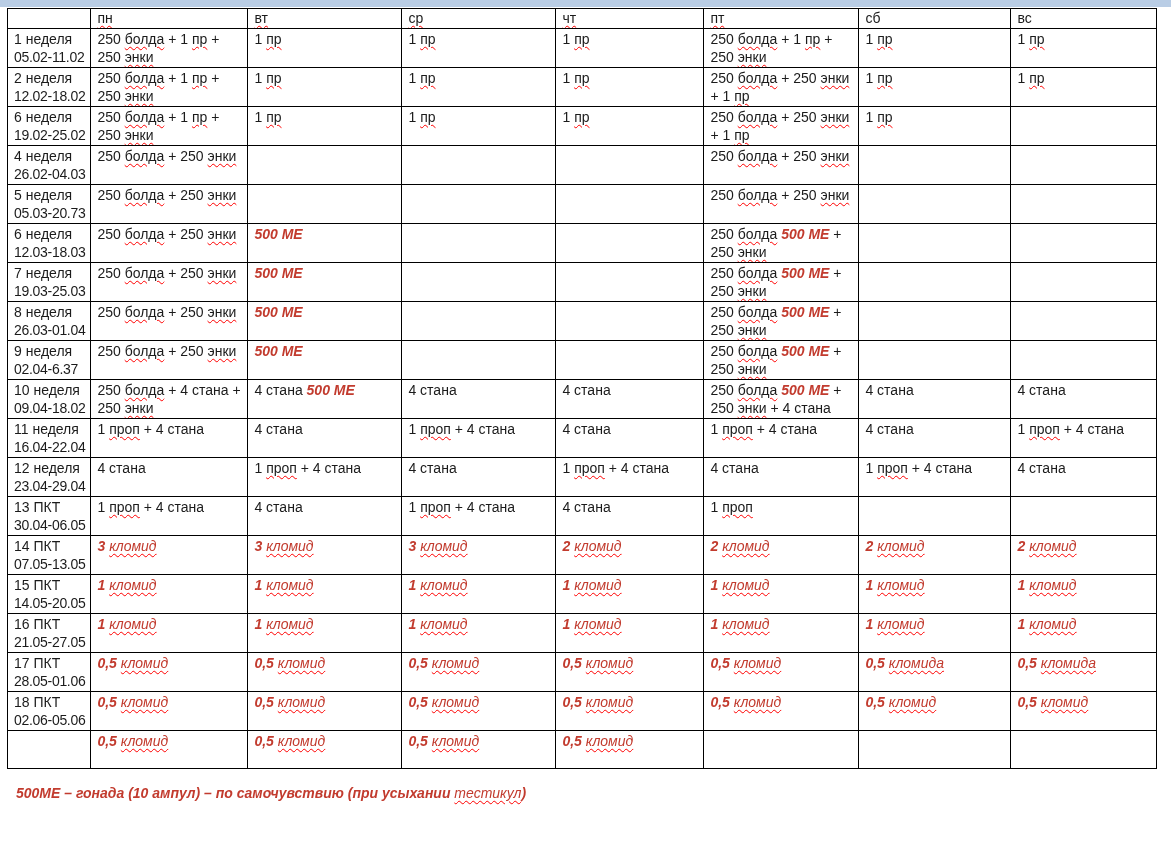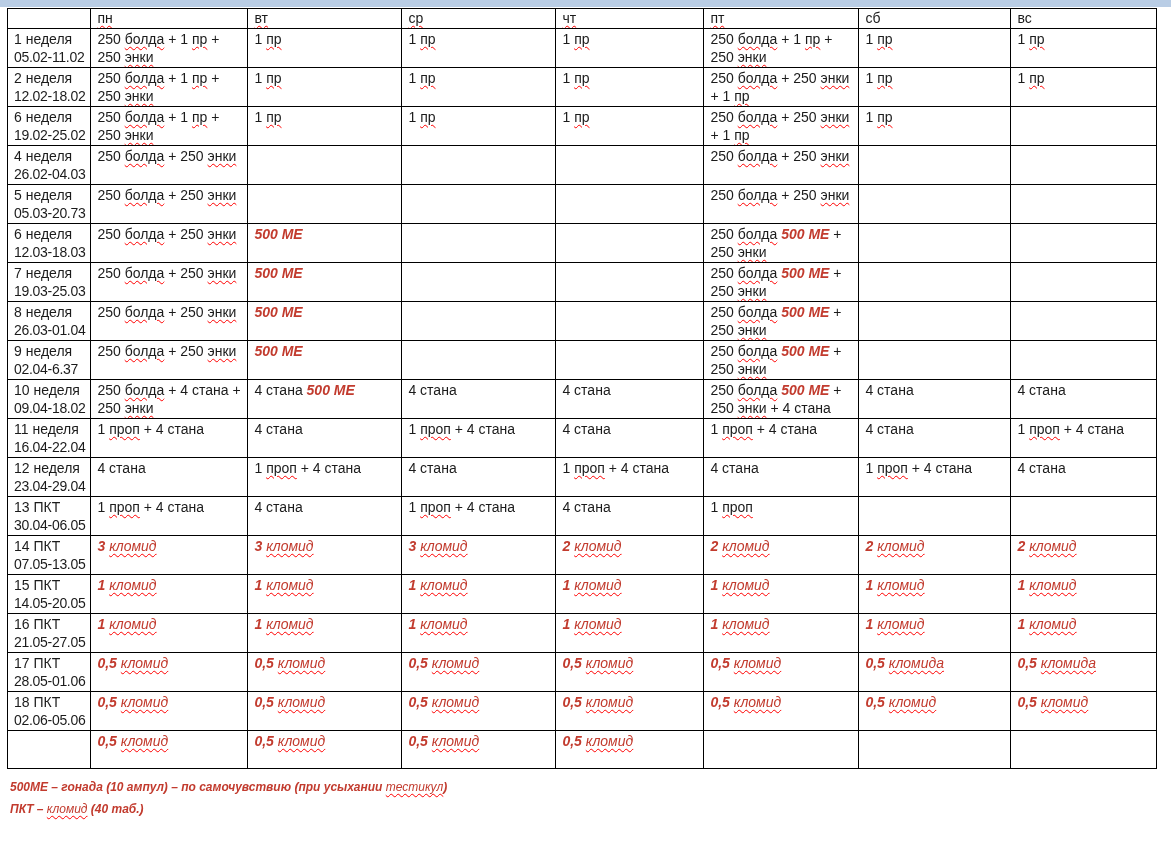--- a/index.html
+++ b/index.html
@@ -28,21 +28,21 @@
   }
   .r{color:var(--red);font-style:italic;font-weight:bold;}
   .rw{
     color:var(--red);font-style:italic;
     text-decoration-line:underline;text-decoration-style:wavy;
     text-decoration-color:var(--squiggle);text-decoration-thickness:1px;
     text-underline-offset:2px;
   }
   .dates{white-space:nowrap;letter-spacing:-0.3px;}
   #footnotes{position:absolute;left:10px;top:776px;width:1150px;}
-  #footnotes p{margin:0;font-size:12px;line-height:22px;font-style:italic;color:var(--red);}
+  #footnotes p{margin:6px;font-size:14px;line-height:22px;font-style:italic;color:var(--red);}
 </style>
 </head>
 <body>
 
 <div class="top-strip"></div>
 
 <table id="schedule">
   <colgroup id="cols">
       <col style="width: 83px;">
       <col style="width: 157px;">
@@ -254,14 +254,13 @@
         <td><span class="r">0,5 </span><span class="rw">кломид</span></td>
         <td></td>
         <td></td>
         <td></td>
       </tr>
     </tbody>
 </table>
 
 <div id="footnotes">
     <p><span class="r">500МЕ – гонада (10 ампул) – по самочувствию (при усыхании </span><span class="rw">тестикул</span><span class="r">)</span></p>
-    <p><span class="r">ПКТ – </span><span class="rw">кломид</span><span class="r"> (40 таб.)</span></p>
   </div>
 
 </body></html>

